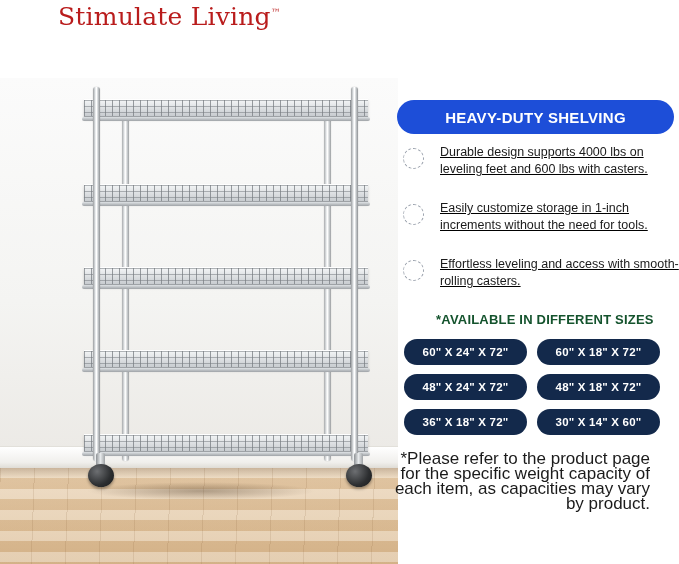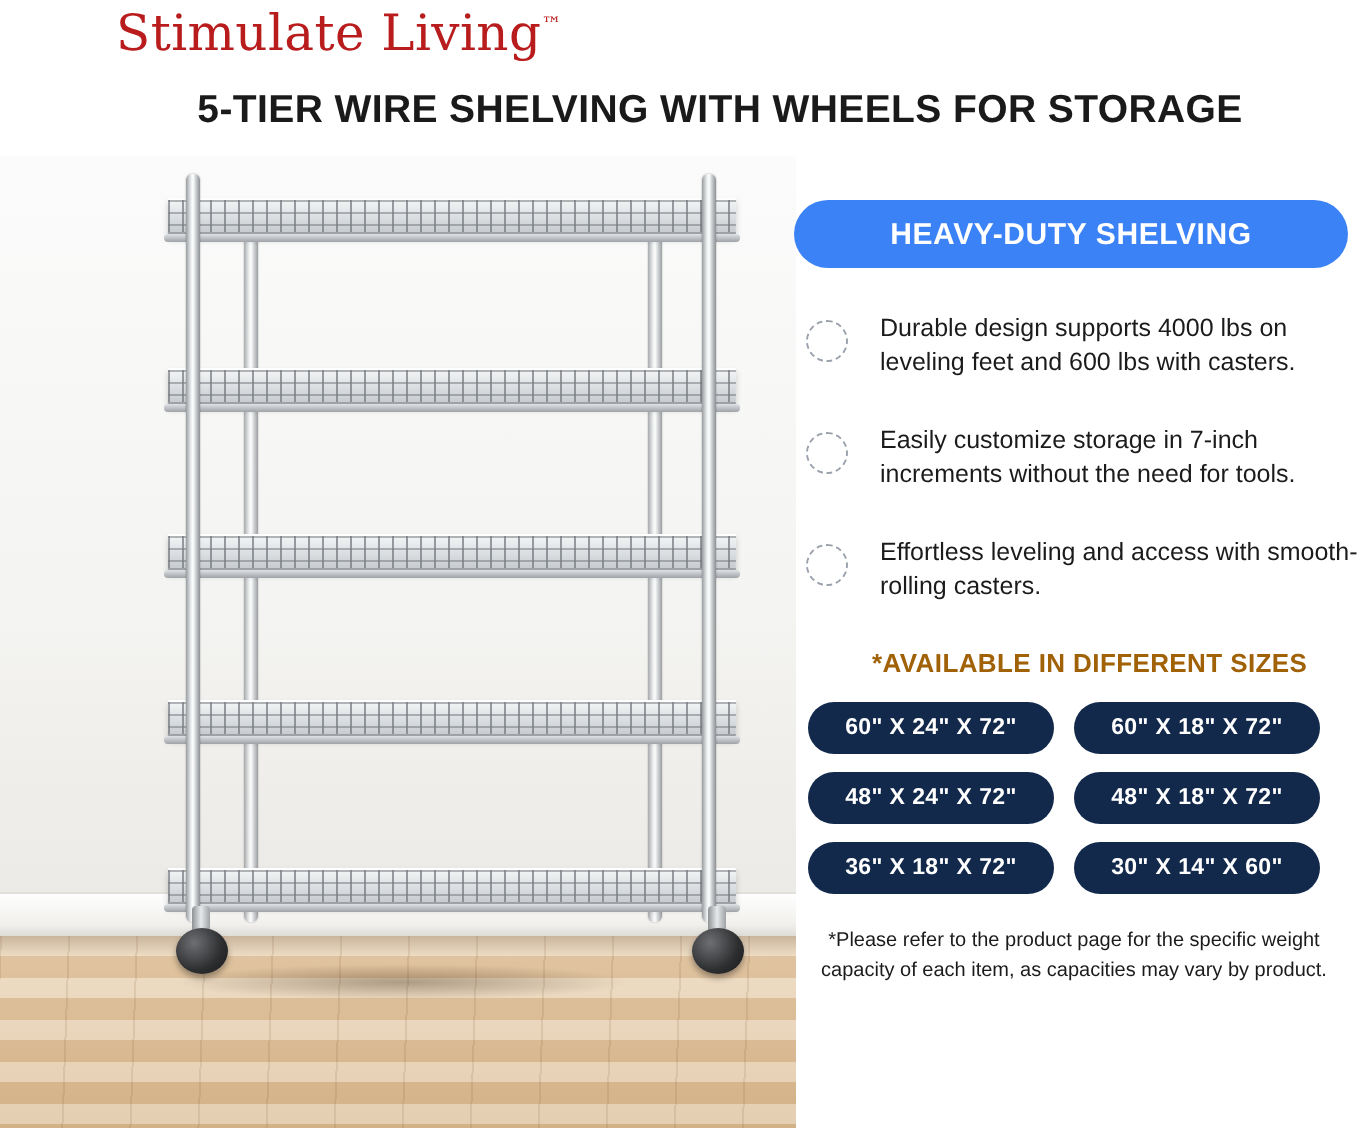--- a/index.html
+++ b/index.html
@@ -118,67 +118,66 @@
   .shadow{
     position:absolute;left:86px;top:404px;width:230px;height:18px;
     background:radial-gradient(ellipse at center, rgba(60,40,20,.35), rgba(60,40,20,0) 70%);
   }
 
   
   .info{position:absolute;left:392px;top:100px;width:287px;}
 
   .badge{
     margin-left:5px;width:277px;height:34px;border-radius:17px;
-    background:#3b82f6;color:#ffffff;
+    background:#1d4ed8;color:#ffffff;
     display:flex;align-items:center;justify-content:center;
     font-size:15px;font-weight:bold;letter-spacing:.3px;
   }
 
-  .features{position:relative;margin-top:22px;padding-left:8px;}
+  .features{position:relative;margin-top:10px;padding-left:8px;text-decoration:underline;}
   .feature{position:relative;margin-bottom:22px;padding-left:40px;}
   .feature .dot{
     position:absolute;left:3px;top:4px;width:19px;height:19px;
     border:1.5px dashed #9aa1ac;border-radius:50%;
     background:#ffffff;
   }
   .feature .txt{
     font-size:12.5px;line-height:17px;color:#1b1b1b;
   }
 
   .sizes-title{
     margin-top:4px;margin-left:44px;
-    font-size:13px;font-weight:bold;color:#a16207;letter-spacing:.2px;
+    font-size:13px;font-weight:bold;color:#14532d;letter-spacing:.2px;
   }
 
   .sizes{
     margin-top:12px;margin-left:12px;width:268px;
     display:flex;flex-wrap:wrap;gap:9px 10px;
   }
   .size-pill{
     width:123px;height:26px;border-radius:13px;
     background:#13294b;color:#fff;
     display:flex;align-items:center;justify-content:center;
     font-size:11.5px;font-weight:bold;letter-spacing:.2px;
   }
 
   .disclaimer{
-    margin-top:16px;margin-left:16px;width:258px;
-    text-align:center;font-size:10px;line-height:15px;color:#1b1b1b;
+    margin-top:16px;width:258px;
+    text-align:right;font-size:17px;line-height:15px;color:#1b1b1b;
   }
 </style>
 </head>
 <body>
 
 <div class="page">
 
   <div class="brand">
     <span>Stimulate Living</span><span class="tm">™</span>
   </div>
 
-  <div class="headline">5-TIER WIRE SHELVING WITH WHEELS FOR STORAGE</div>
 
   <div class="photo">
     <div class="wall"></div>
     <div class="baseboard"></div>
     <div class="floor"></div>
     <div class="shadow"></div>
 
     <div class="unit">
       <div class="post pl2"></div>
       <div class="post pr2"></div>
@@ -222,21 +221,21 @@
 
     <div class="badge">HEAVY-DUTY SHELVING</div>
 
     <div class="features">
       <div class="feature">
         <span class="dot"></span>
         <div class="txt">Durable design supports 4000 lbs on leveling feet and 600 lbs with casters.</div>
       </div>
       <div class="feature">
         <span class="dot"></span>
-        <div class="txt">Easily customize storage in 7-inch increments without the need for tools.</div>
+        <div class="txt">Easily customize storage in 1-inch increments without the need for tools.</div>
       </div>
       <div class="feature">
         <span class="dot"></span>
         <div class="txt">Effortless leveling and access with smooth-rolling casters.</div>
       </div>
     </div>
 
     <div class="sizes-title">*AVAILABLE IN DIFFERENT SIZES</div>
 
     <div class="sizes">

